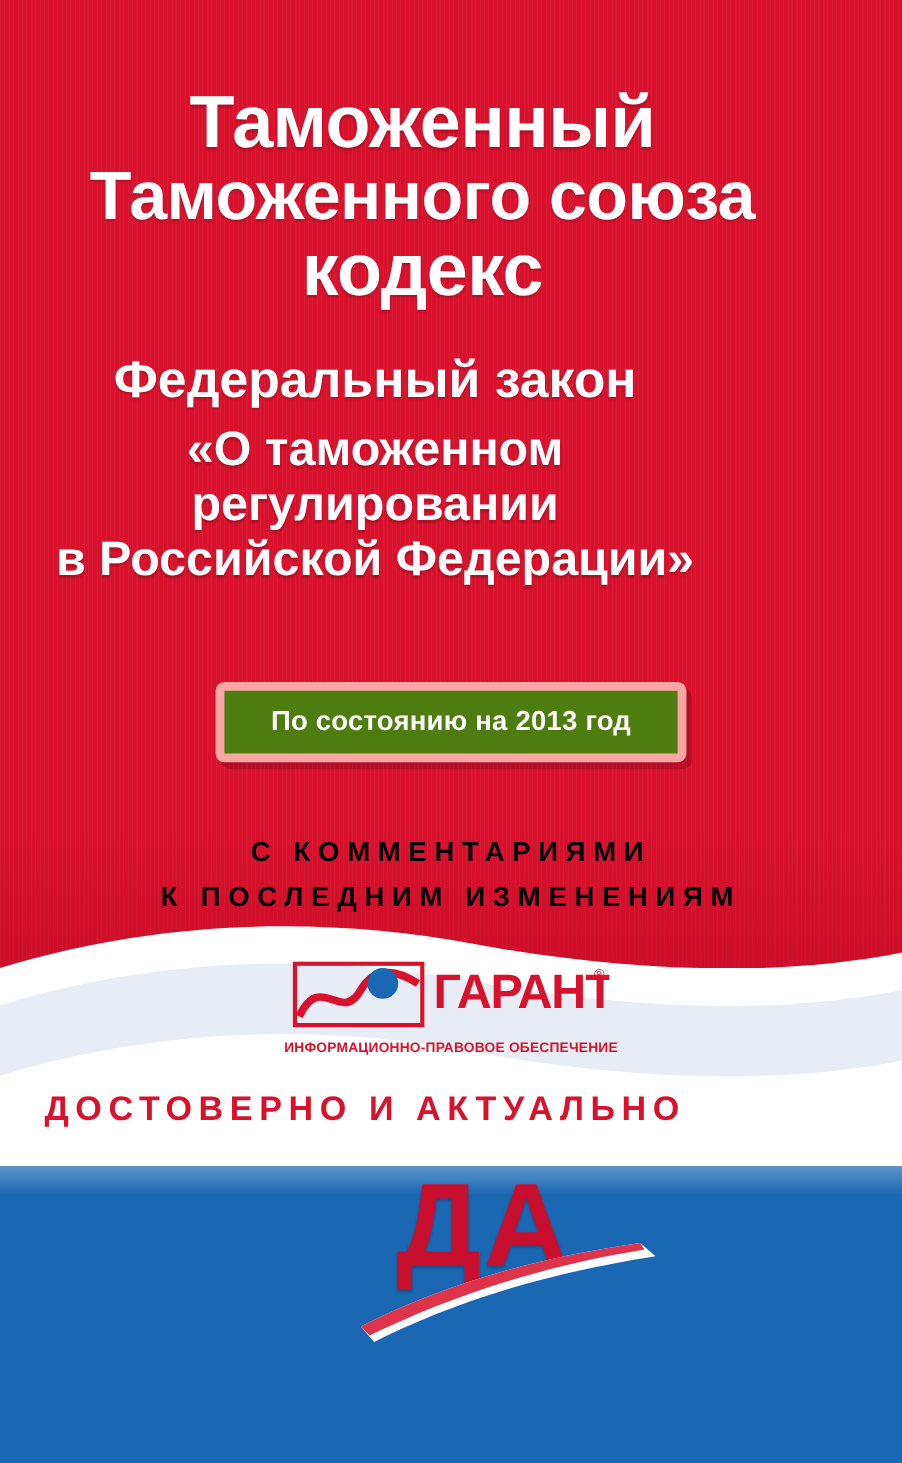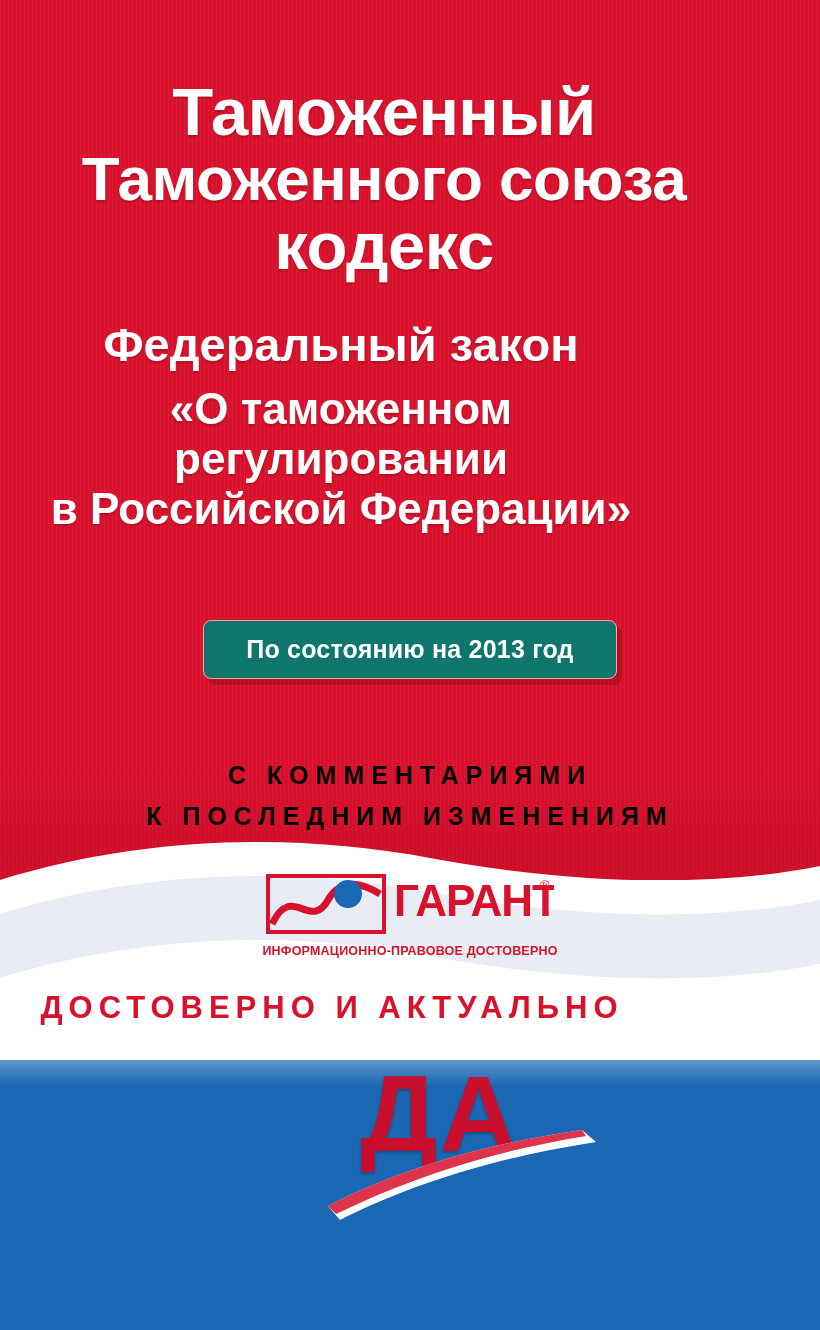--- a/index.html
+++ b/index.html
@@ -104,22 +104,22 @@
   
   .badge-wrap {
     position: absolute;
     left: 0; top: 620px;
     width: 820px;
     display: flex;
     justify-content: center;
   }
   .badge {
     position: relative;
-    background: #0f766e;
-    border: 1px solid #fca5a5;
+    background: #4d7c0f;
+    border: 8px solid #fca5a5;
     border-radius: 8px;
     padding: 14px 42px;
     box-shadow: 5px 6px 0 rgba(0,0,0,0.16);
   }
   .badge-text {
     color: #ffffff;
     font-size: 25px;
     font-weight: bold;
     letter-spacing: 0.2px;
     white-space: nowrap;
@@ -275,21 +275,21 @@
           <circle cx="82" cy="20" r="14" fill="#1a67b3"></circle>
         </svg>
       </span>
       <span>
         <svg width="160" height="62" viewBox="0 0 160 62" xmlns="http://www.w3.org/2000/svg" aria-hidden="true">
           <text x="0" y="44" font-family="Liberation Sans, sans-serif" font-size="44" font-weight="bold" fill="#d8112c" letter-spacing="-1">ГАРАНТ</text>
           <text x="146" y="18" font-family="Liberation Sans, sans-serif" font-size="13" fill="#d8112c">®</text>
         </svg>
       </span>
     </div>
-    <div class="garant-caption">ИНФОРМАЦИОННО-ПРАВОВОЕ ДОСТОВЕРНО</div>
+    <div class="garant-caption">ИНФОРМАЦИОННО-ПРАВОВОЕ ОБЕСПЕЧЕНИЕ</div>
   </div>
 
   <div class="slogan">
     <span class="slogan-text">ДОСТОВЕРНО  И  АКТУАЛЬНО</span>
   </div>
 
   <div class="da-mark">
     <div class="da-text">ДА</div>
   </div>
 

